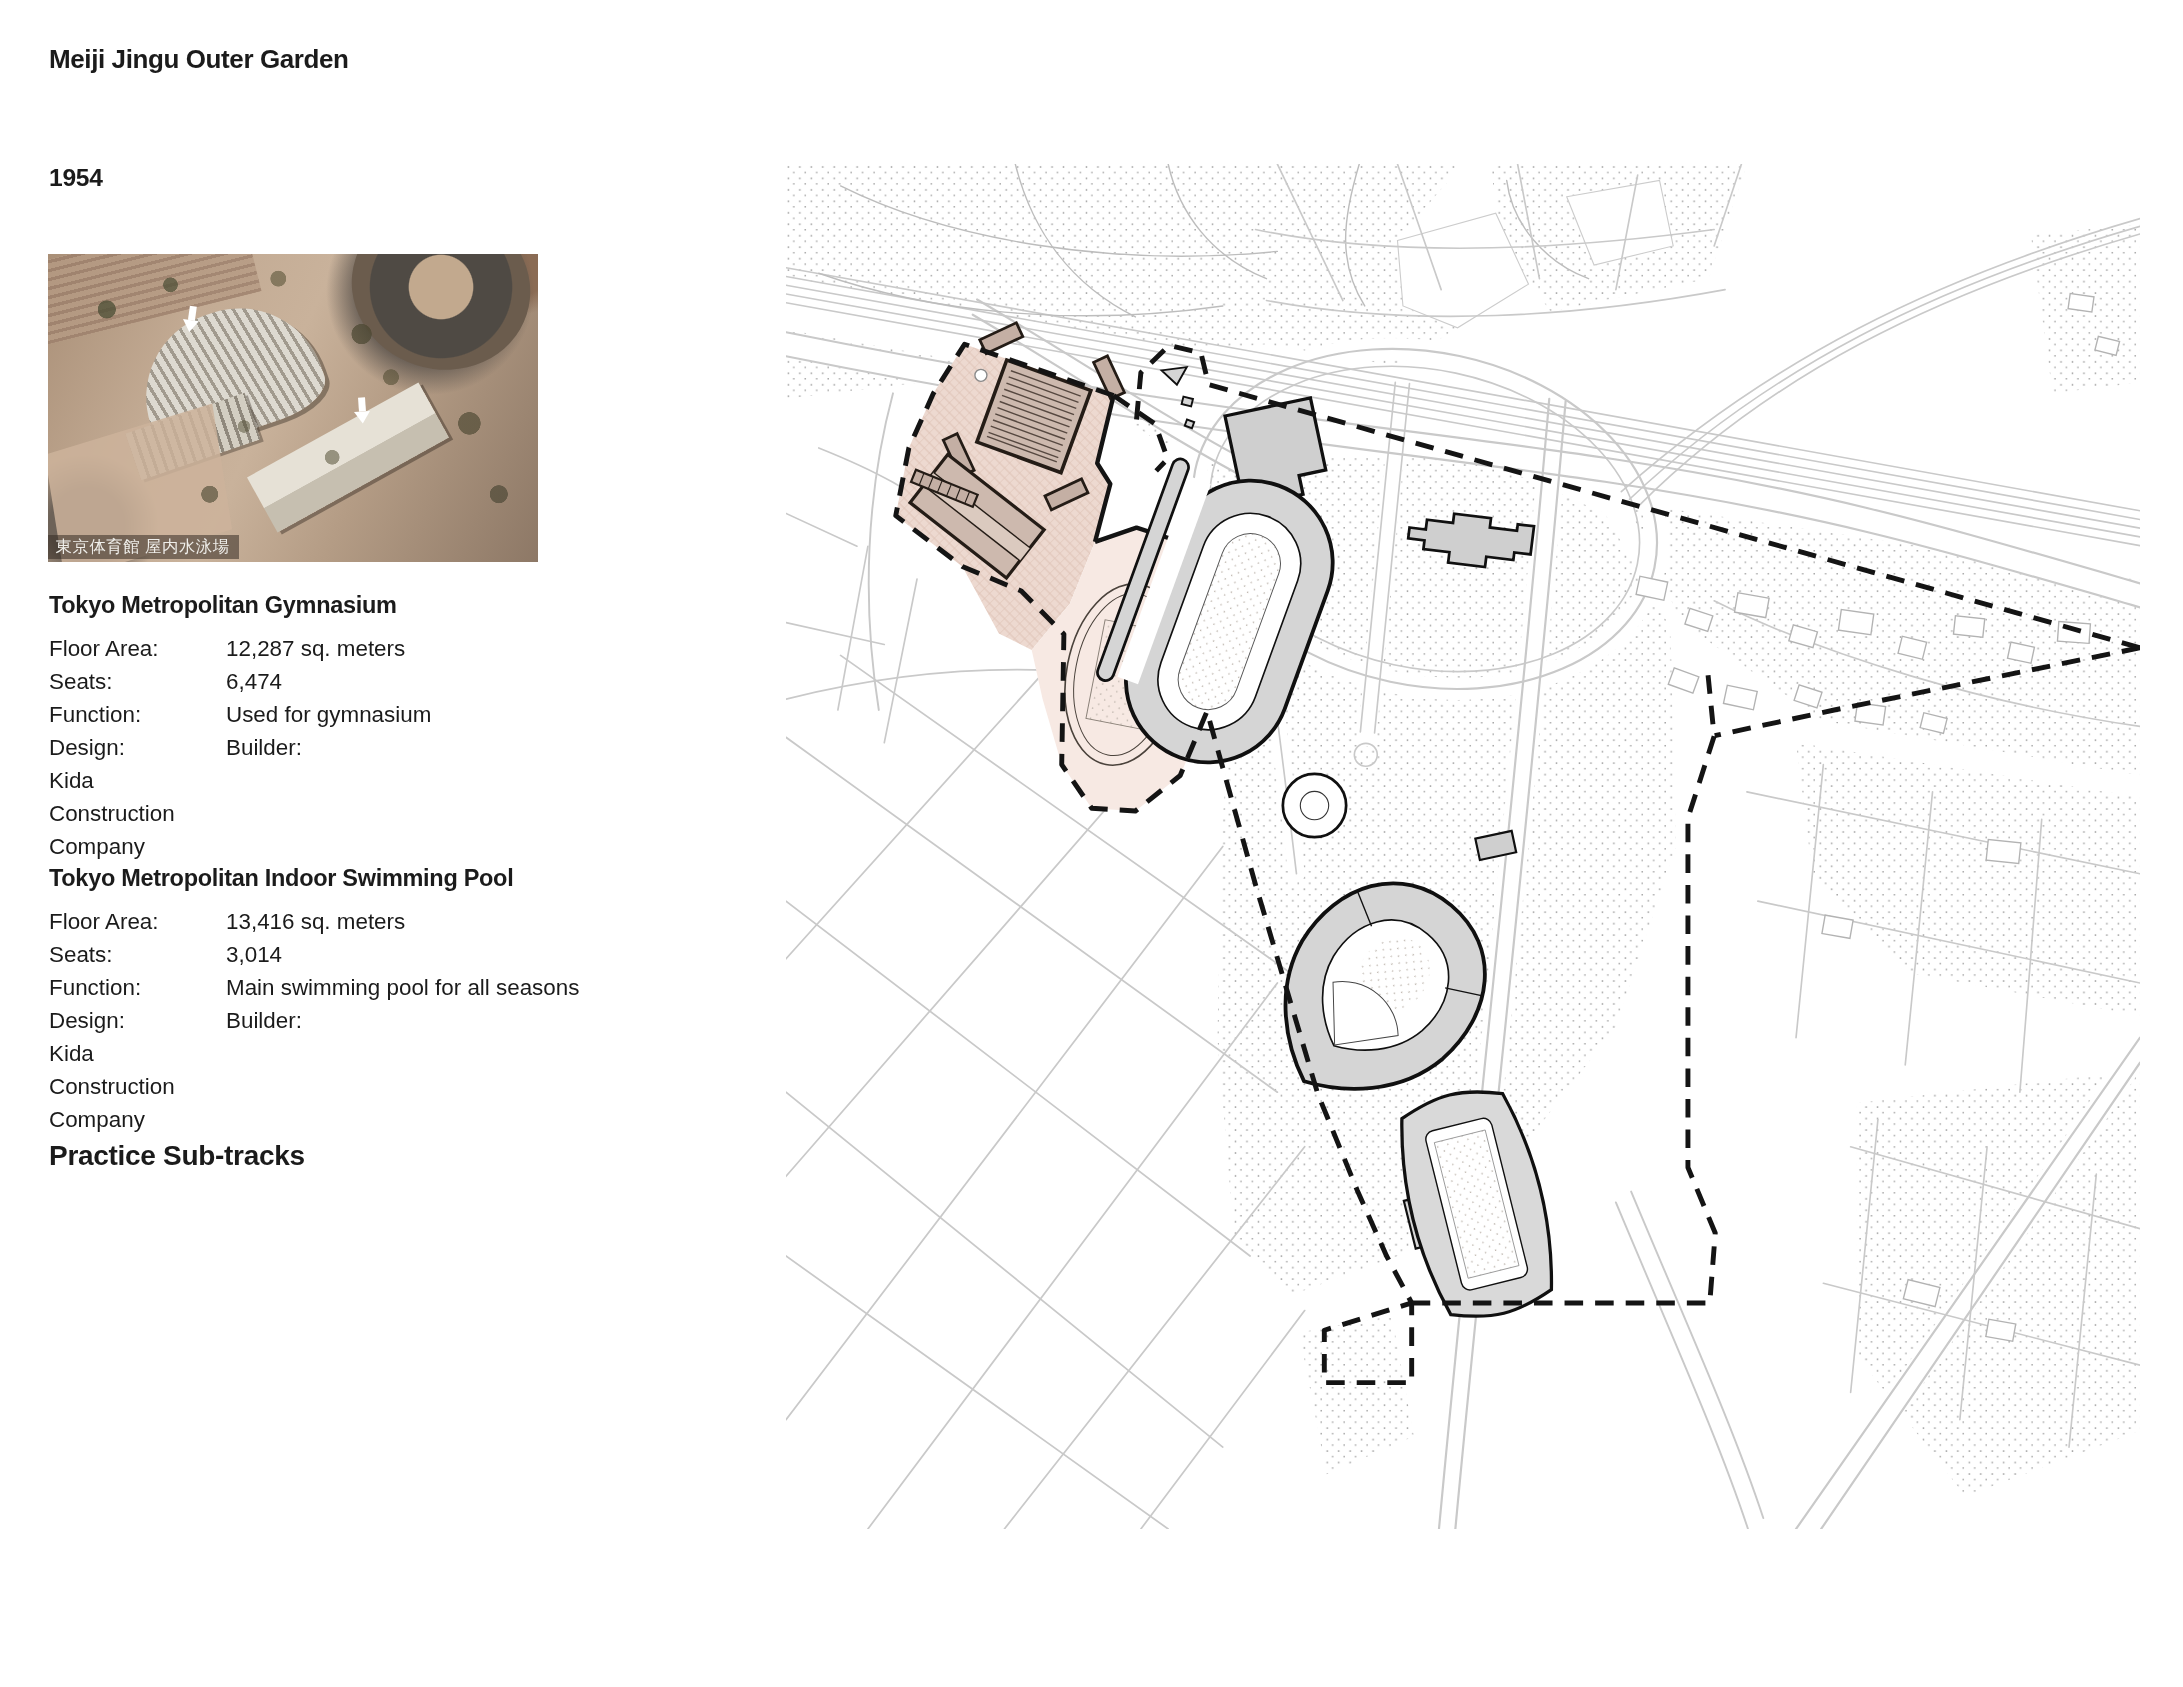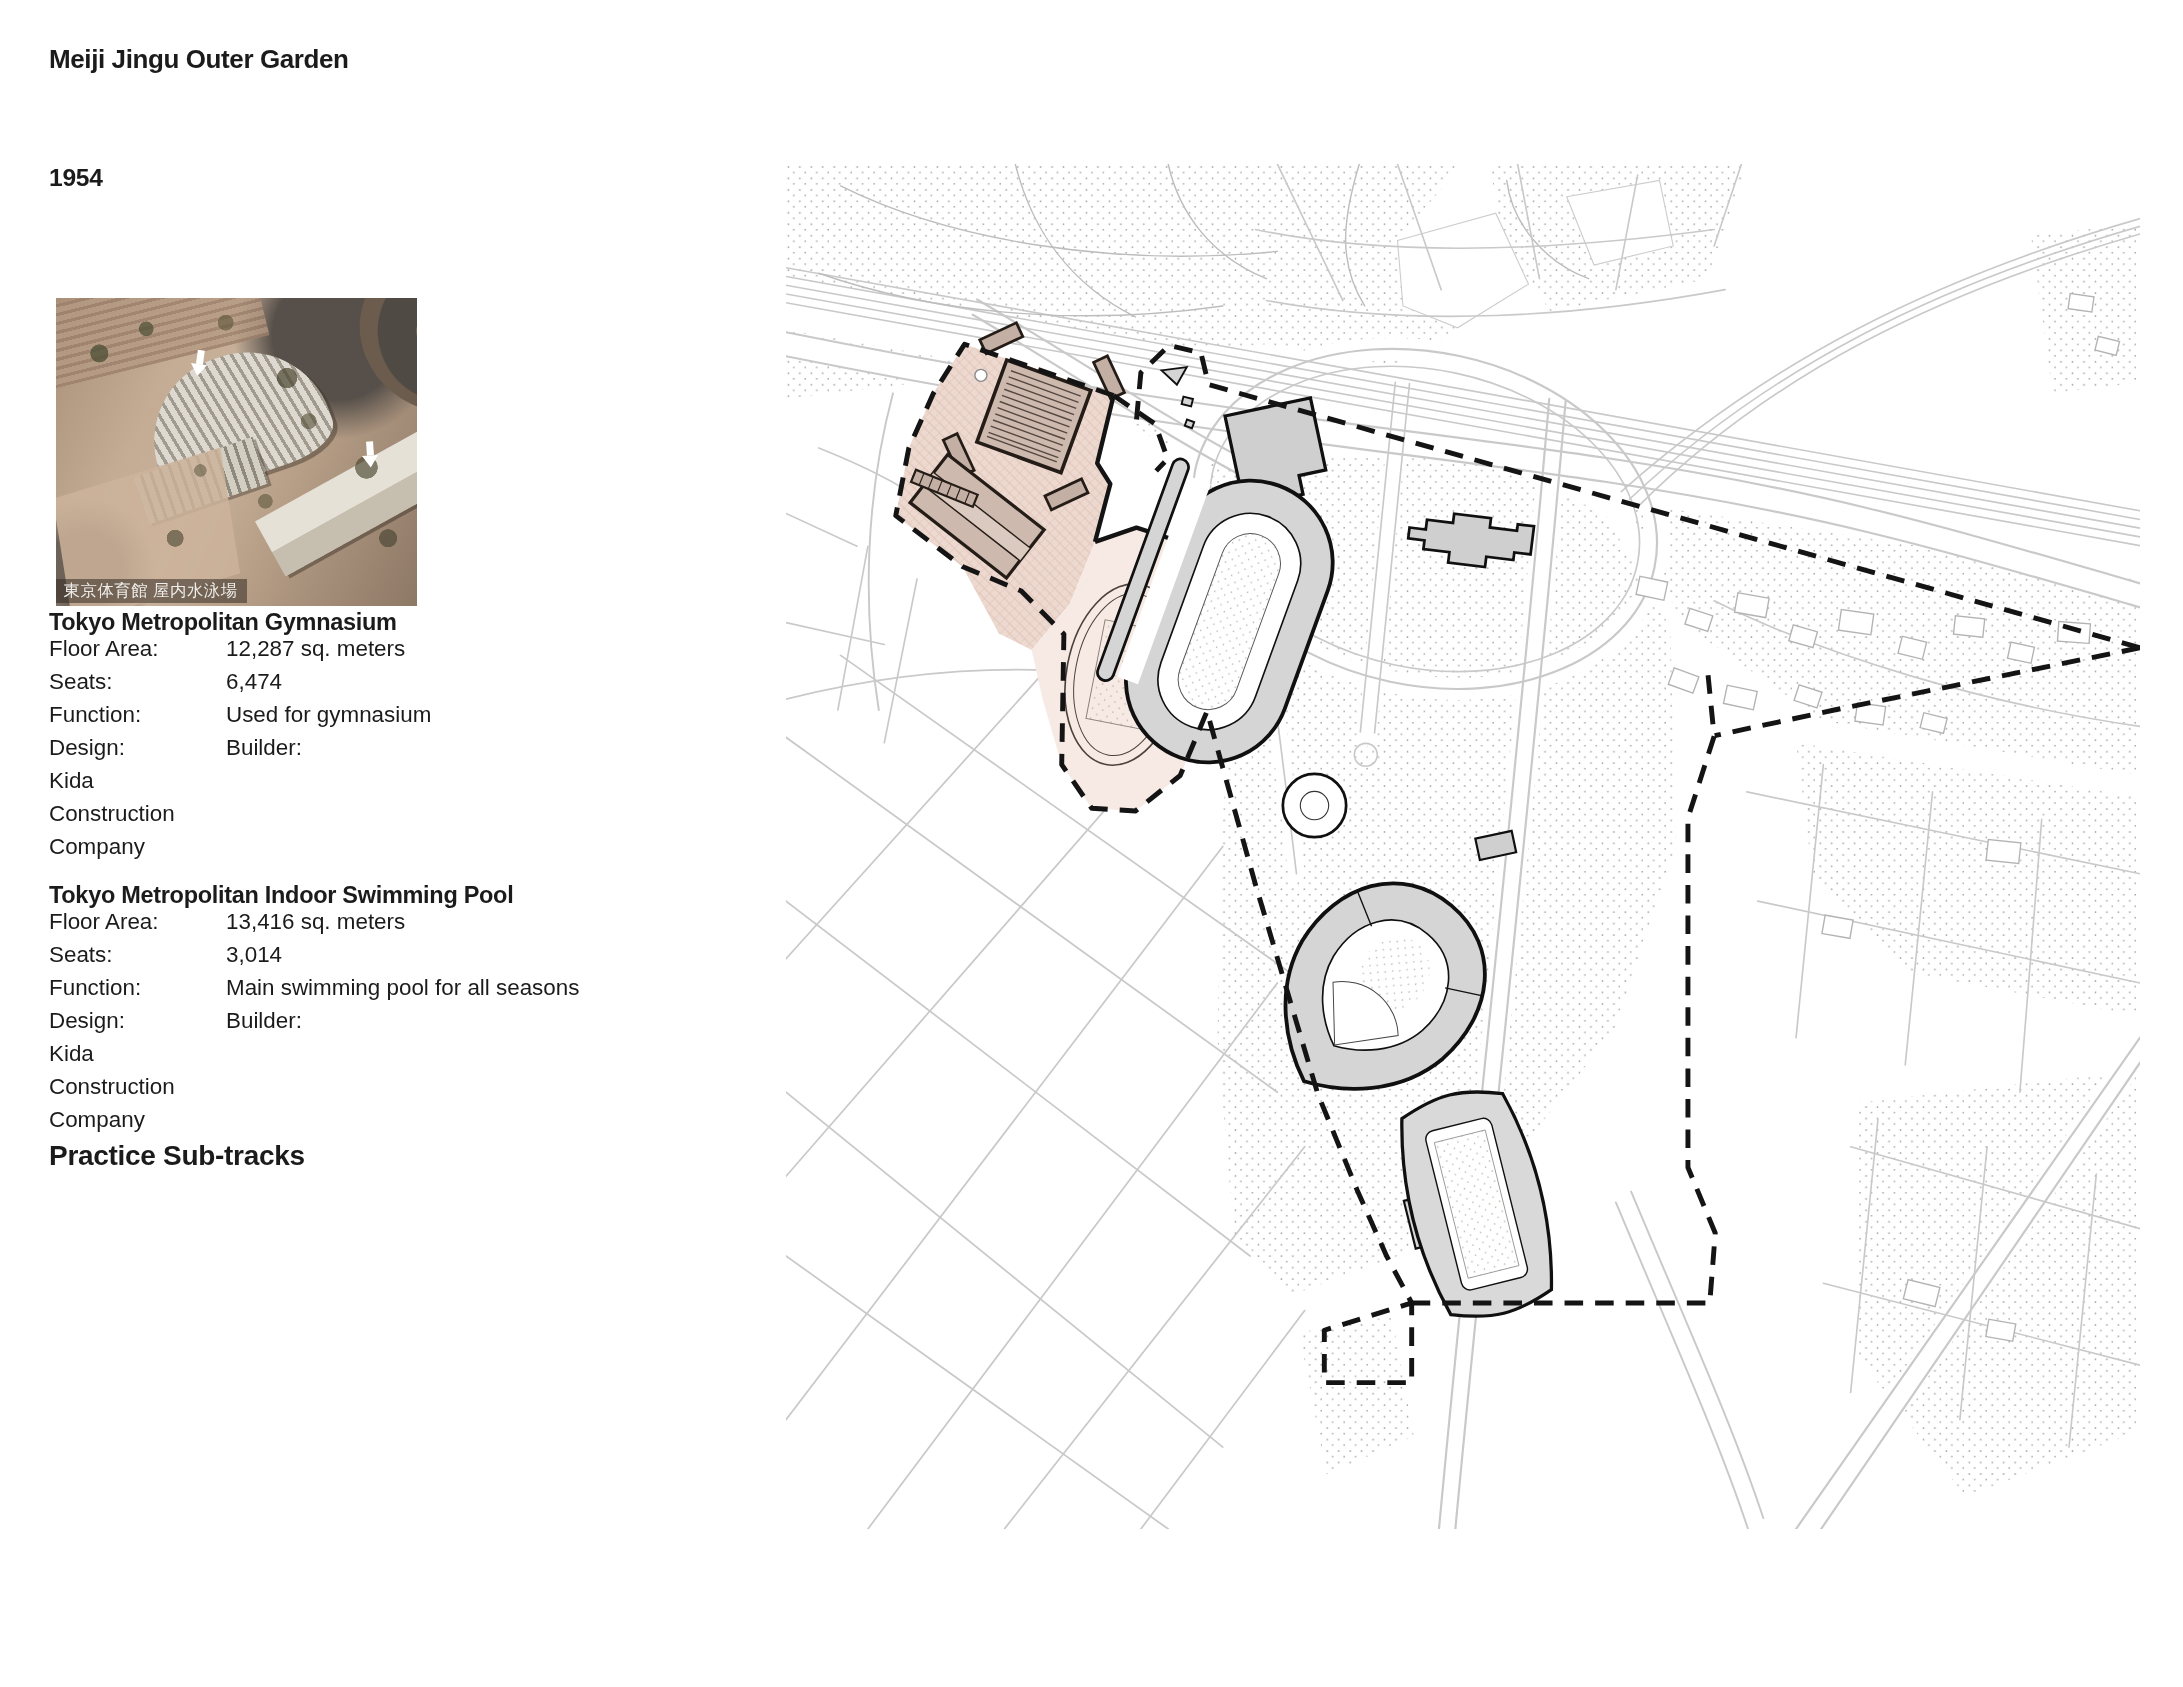--- a/index.html
+++ b/index.html
@@ -2,26 +2,26 @@
 <html style="font-size:8.7px"><head>
 <meta charset="utf-8">
 <style>
   html,body{margin:0;padding:0;background:#ffffff;}
   body{width:2183px;height:1687px;position:relative;font-family:"Liberation Sans",sans-serif;color:#1b1b1b;overflow:hidden;}
   .abs{position:absolute;}
   .title{left:49px;top:44px;font-size:26px;font-weight:700;letter-spacing:-0.4px;}
   .year{left:49px;top:164px;font-size:24.6px;font-weight:700;letter-spacing:-0.3px;}
 
   
-  .photo{left:56px;top:254px;width:361px;height:308px;overflow:hidden;
+  .photo{left:48px;top:254px;width:490px;height:308px;overflow:hidden;
     background:
       radial-gradient(circle at 78% 12%, #57504a 0 65px, rgba(87,80,74,0) 104px),
       radial-gradient(circle at 96% 4%, #8a6b54 0 30px, rgba(138,107,84,0) 49px),
       radial-gradient(circle at 8% 88%, #6d6258 0 38px, rgba(109,98,88,0) 71px),
-      linear-gradient(115deg,#a98f77 0%,#c3ab94 28%,#c9b29b 46%,#b49c85 66%,#8d7866 100%); margin-top: 44px;}
+      linear-gradient(115deg,#a98f77 0%,#c3ab94 28%,#c9b29b 46%,#b49c85 66%,#8d7866 100%);}
   .ph-tracks{left:-22px;top:-16.4px;width:229px;height:82px;transform:rotate(-14deg);
     background:repeating-linear-gradient(0deg,#9c7f6b 0 3.3px,#b59a83 3.3px 8.7px);opacity:.8;}
   .ph-stadium{left:303px;top:-49px;width:180px;height:164px;border-radius:50%;transform:rotate(18deg);
     background:radial-gradient(circle at 50% 50%, #c2a98e 0 26%, #4f4a44 27% 58%, #6b5c4d 59% 74%, rgba(0,0,0,0) 75%);}
   .ph-gym{left:90px;top:57px;width:180px;height:123px;transform:rotate(-19deg);
     border-radius:48% 48% 30% 30% / 70% 70% 22% 22%;
     background:repeating-linear-gradient(78deg,#ddd9d0 0 6px,#a19a8e 6px 9.3px);
     box-shadow:3.3px 4.4px 0 rgba(60,50,40,.45);}
   .ph-gym2{left:82px;top:158px;width:126px;height:49px;transform:rotate(-19deg);
     background:repeating-linear-gradient(90deg,#d3cec2 0 6.5px,#8f887c 6.5px 9.8px);
@@ -44,21 +44,21 @@
       radial-gradient(circle at 40% 56%, rgba(84,80,54,.5) 0 6px, rgba(0,0,0,0) 6.5px),
       radial-gradient(circle at 33% 78%, rgba(70,68,46,.6) 0 8.2px, rgba(0,0,0,0) 8.7px);}
   .arrow{width:0;height:0;}
   .arrow .stem{position:absolute;left:4.9px;top:-14px;width:7px;height:14px;background:#fff;}
   .arrow .head{position:absolute;left:0;top:0;width:0;height:0;
     border-left:8.7px solid transparent;border-right:8.7px solid transparent;border-top:12px solid #fff;}
   .ph-caption{left:0;bottom:3.3px;height:24px;padding:0 9.8px 0 7.6px;display:flex;align-items:center;
     background:rgba(52,44,36,.55);color:#efeeea;font-size:16.4px;letter-spacing:0.5px;}
 
   
-  .sec-h{left:49px;font-size:23.5px;font-weight:700;letter-spacing:-0.3px;margin-top:17px;}
+  .sec-h{left:49px;font-size:23.5px;font-weight:700;letter-spacing:-0.3px;}
   .rows{left:49px;display:grid;grid-template-columns:169px auto;column-gap:8px;}
   .rows .l,.rows .v{font-size:22.4px;line-height:33px;font-weight:400;}
   .rows .v{white-space:pre-line;}
   .foot-h{left:49px;top:1140px;font-size:28px;font-weight:700;letter-spacing:-0.3px;}
 
   
   .map{left:786px;top:164px;width:1354px;height:1365px;}
   svg{display:block;}
 </style>
 </head>

